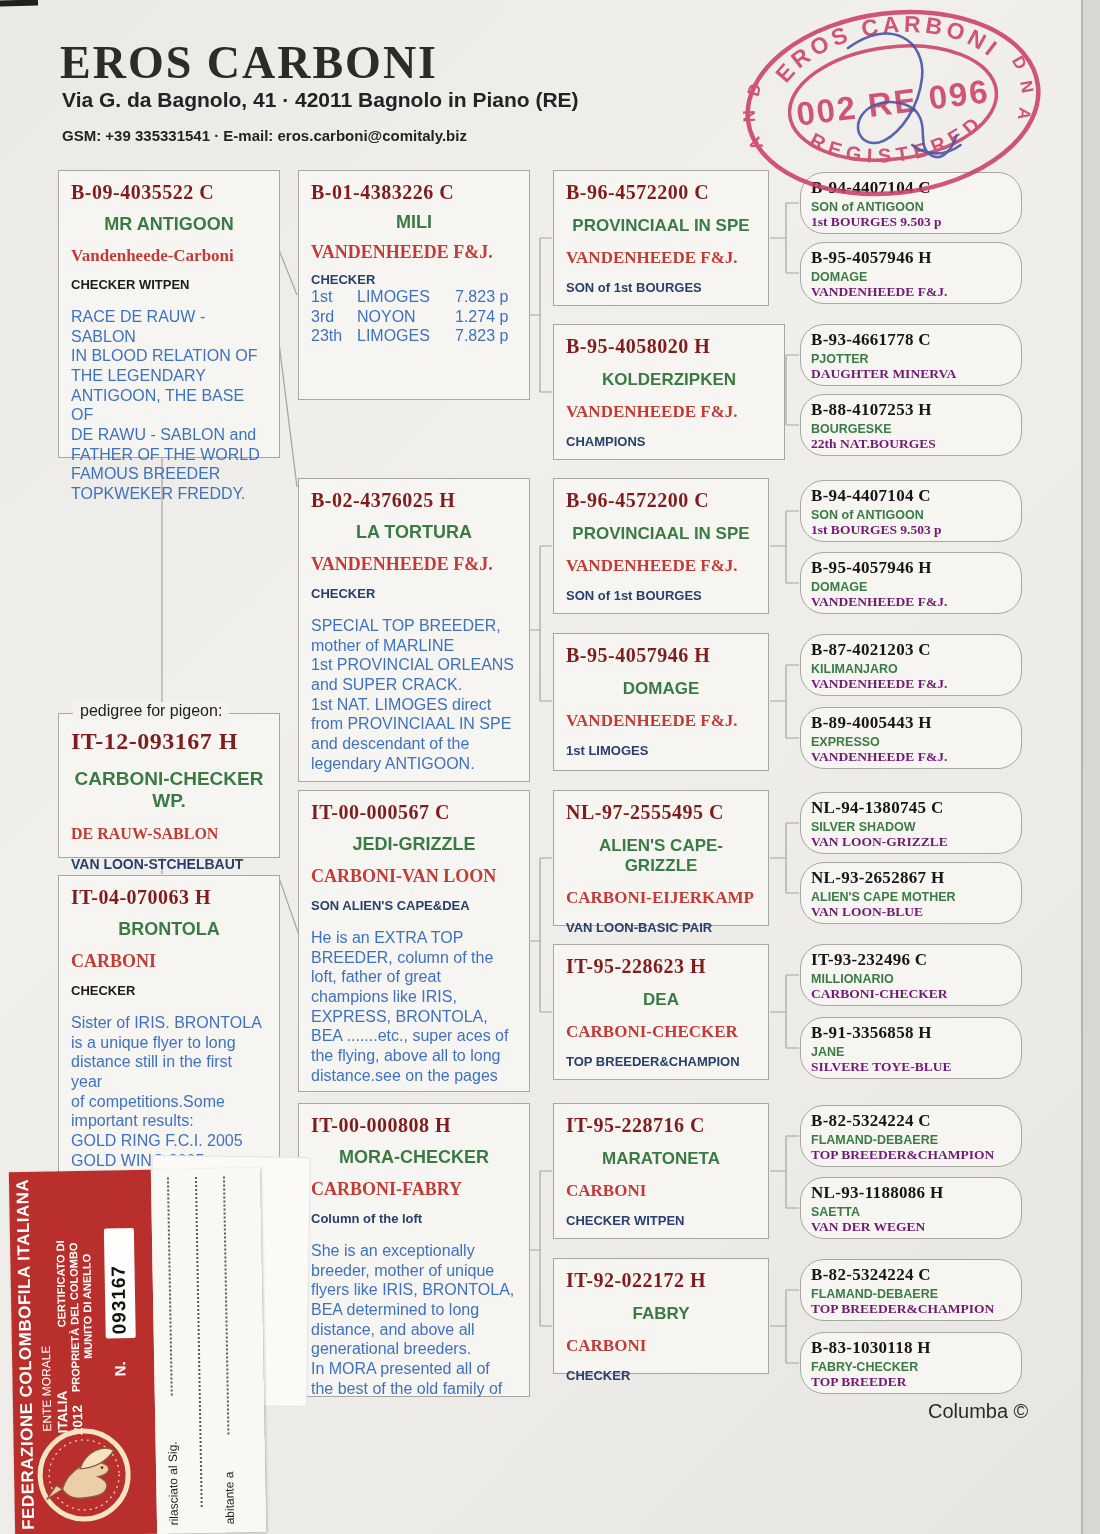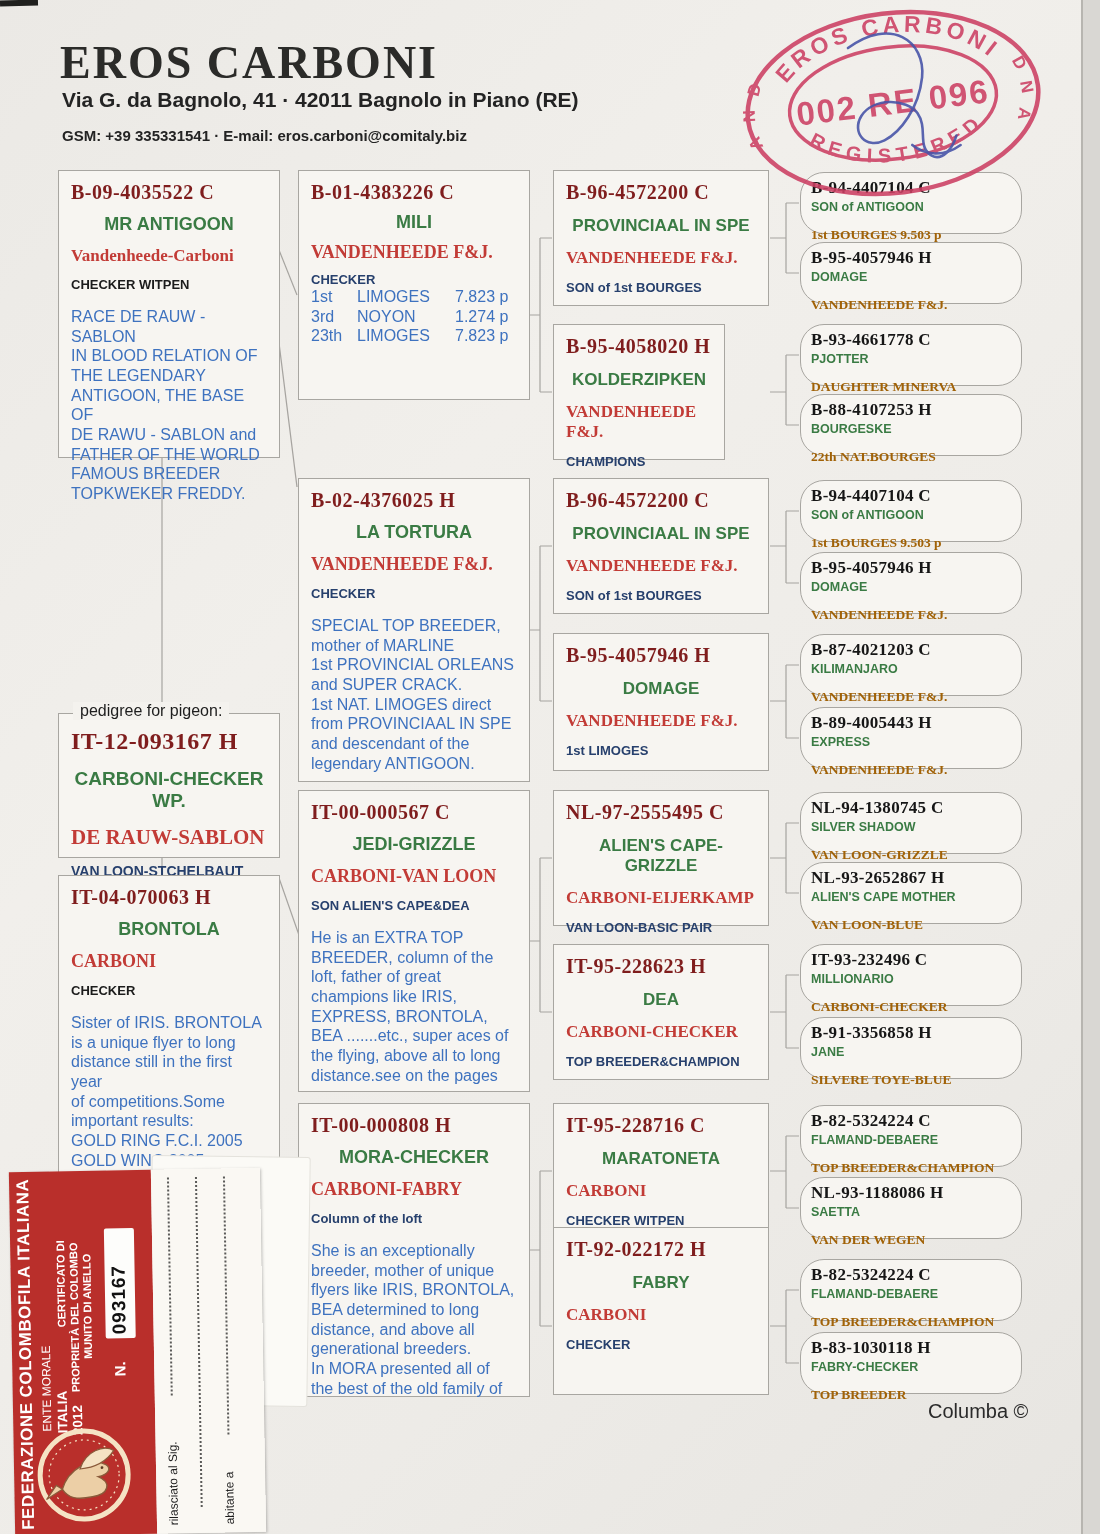--- a/index.html
+++ b/index.html
@@ -21,32 +21,32 @@
   .breeder{font:700 18px "Liberation Serif", serif;color:#c23b36;margin-top:11px;}
   .type{font:700 13px "Liberation Sans", sans-serif;color:#27406d;margin-top:11px;}
   .type.dark{color:#1c1c1c;}
   .desc{font:400 16px "Liberation Sans", sans-serif;color:#3e72bf;margin-top:15px;line-height:1.23;white-space:pre-line;}
   .res-row{display:flex;font:400 16px "Liberation Sans", sans-serif;color:#3e72bf;line-height:1.23;}
   .res-pos{width:46px;} .res-race{flex:1;} .res-pts{width:62px;text-align:left;}
   
   .subject{padding:14px 12px;}
   .subject .ring{font-size:24px;}
   .subject .name{font-size:19px;margin-top:13px;}
-  .subject .breeder{font-size:21px;margin-top:13px;}
+  .subject .breeder{font-size:16px;margin-top:13px;}
   .subject .type{font-size:14px;margin-top:13px;}
   .ped-label{position:absolute;left:14px;top:-12px;background:#f4f2ee;padding:0 7px;font:400 16px "Liberation Sans", sans-serif;color:#1d1d1d;white-space:nowrap;}
   
   .mid .name{font-size:17px;margin-top:12px;}
   .mid .breeder{font-size:17px;margin-top:12px;}
   .mid .type{margin-top:12px;}
   
   .small{padding:5px 10px;border-radius:24px;}
   .small .sring{font:700 17px "Liberation Serif", serif;color:#161616;letter-spacing:.3px;white-space:nowrap;}
   .small .sname{font:700 12.5px "Liberation Sans", sans-serif;color:#3a7b44;margin-top:2px;white-space:nowrap;}
-  .small .snote{font:700 13.5px "Liberation Serif", serif;color:#a16207;margin-top:13px;white-space:nowrap;}
+  .small .snote{font:700 13.5px "Liberation Serif", serif;color:#701a75;margin-top:0;white-space:nowrap;}
   .connectors{position:absolute;left:0;top:0;z-index:1;}
   .stamp-svg{position:absolute;left:713px;top:-17px;z-index:10;}
   .footer-credit{position:absolute;left:928px;top:1400px;font:400 20px "Liberation Sans", sans-serif;color:#2a2a2a;z-index:3;}
   
   .white-backing{position:absolute;left:150px;top:1156px;width:157px;height:248px;background:#fbfaf6;border:1px solid #e4e2dc;transform:rotate(.8deg);z-index:25;border-radius:3px;}
   .fed-sticker{position:absolute;left:12px;top:1170px;width:251px;height:364px;transform:rotate(-1deg);z-index:30;box-shadow:1px 1px 3px rgba(0,0,0,.25);}
   .fed-red{position:absolute;left:0;top:0;width:142px;height:100%;background:#b92f2b;}
   .fed-white{position:absolute;left:142px;top:0;width:109px;height:100%;background:#faf8f3;}
   .vtext{writing-mode:vertical-rl;transform:rotate(180deg);position:absolute;white-space:nowrap;color:#fff;}
   .fs-title{left:4px;top:10px;height:348px;font:700 17px "Liberation Sans", sans-serif;letter-spacing:.5px;}
@@ -202,21 +202,21 @@
 In MORA presented all of
 the best of the old family of</div>
   </div>
 
   <div class="box mid" style="left:553px;top:170px;width:216px;height:136px">
     <div class="ring">B-96-4572200 C</div>
     <div class="name">PROVINCIAAL IN SPE</div>
     <div class="breeder">VANDENHEEDE F&amp;J.</div>
     <div class="type">SON of 1st BOURGES</div>
   </div>
-  <div class="box mid" style="left:553px;top:324px;width:172px;height:136px">
+  <div class="box mid" style="left:553px;top:324px;width:232px;height:136px">
     <div class="ring">B-95-4058020 H</div>
     <div class="name">KOLDERZIPKEN</div>
     <div class="breeder">VANDENHEEDE F&amp;J.</div>
     <div class="type">CHAMPIONS</div>
   </div>
   <div class="box mid" style="left:553px;top:478px;width:216px;height:136px">
     <div class="ring">B-96-4572200 C</div>
     <div class="name">PROVINCIAAL IN SPE</div>
     <div class="breeder">VANDENHEEDE F&amp;J.</div>
     <div class="type">SON of 1st BOURGES</div>
@@ -238,21 +238,21 @@
     <div class="name">DEA</div>
     <div class="breeder">CARBONI-CHECKER</div>
     <div class="type">TOP BREEDER&amp;CHAMPION</div>
   </div>
   <div class="box mid" style="left:553px;top:1103px;width:216px;height:136px">
     <div class="ring">IT-95-228716 C</div>
     <div class="name">MARATONETA</div>
     <div class="breeder">CARBONI</div>
     <div class="type">CHECKER WITPEN</div>
   </div>
-  <div class="box mid" style="left:553px;top:1227px;width:216px;height:168px">
+  <div class="box mid" style="left:553px;top:1258px;width:216px;height:116px">
     <div class="ring">IT-92-022172 H</div>
     <div class="name">FABRY</div>
     <div class="breeder">CARBONI</div>
     <div class="type">CHECKER</div>
   </div>
 
   <div class="box small" style="left:800px;top:172px;width:222px;height:62px">
     <div class="sring">B-94-4407104 C</div>
     <div class="sname">SON of ANTIGOON</div>
     <div class="snote">1st BOURGES 9.503 p</div>
@@ -282,21 +282,21 @@
     <div class="sname">DOMAGE</div>
     <div class="snote">VANDENHEEDE F&amp;J.</div>
   </div>
   <div class="box small" style="left:800px;top:634px;width:222px;height:62px">
     <div class="sring">B-87-4021203 C</div>
     <div class="sname">KILIMANJARO</div>
     <div class="snote">VANDENHEEDE F&amp;J.</div>
   </div>
   <div class="box small" style="left:800px;top:707px;width:222px;height:62px">
     <div class="sring">B-89-4005443 H</div>
-    <div class="sname">EXPRESS</div>
+    <div class="sname">EXPRESSO</div>
     <div class="snote">VANDENHEEDE F&amp;J.</div>
   </div>
   <div class="box small" style="left:800px;top:792px;width:222px;height:62px">
     <div class="sring">NL-94-1380745 C</div>
     <div class="sname">SILVER SHADOW</div>
     <div class="snote">VAN LOON-GRIZZLE</div>
   </div>
   <div class="box small" style="left:800px;top:862px;width:222px;height:62px">
     <div class="sring">NL-93-2652867 H</div>
     <div class="sname">ALIEN'S CAPE MOTHER</div>

